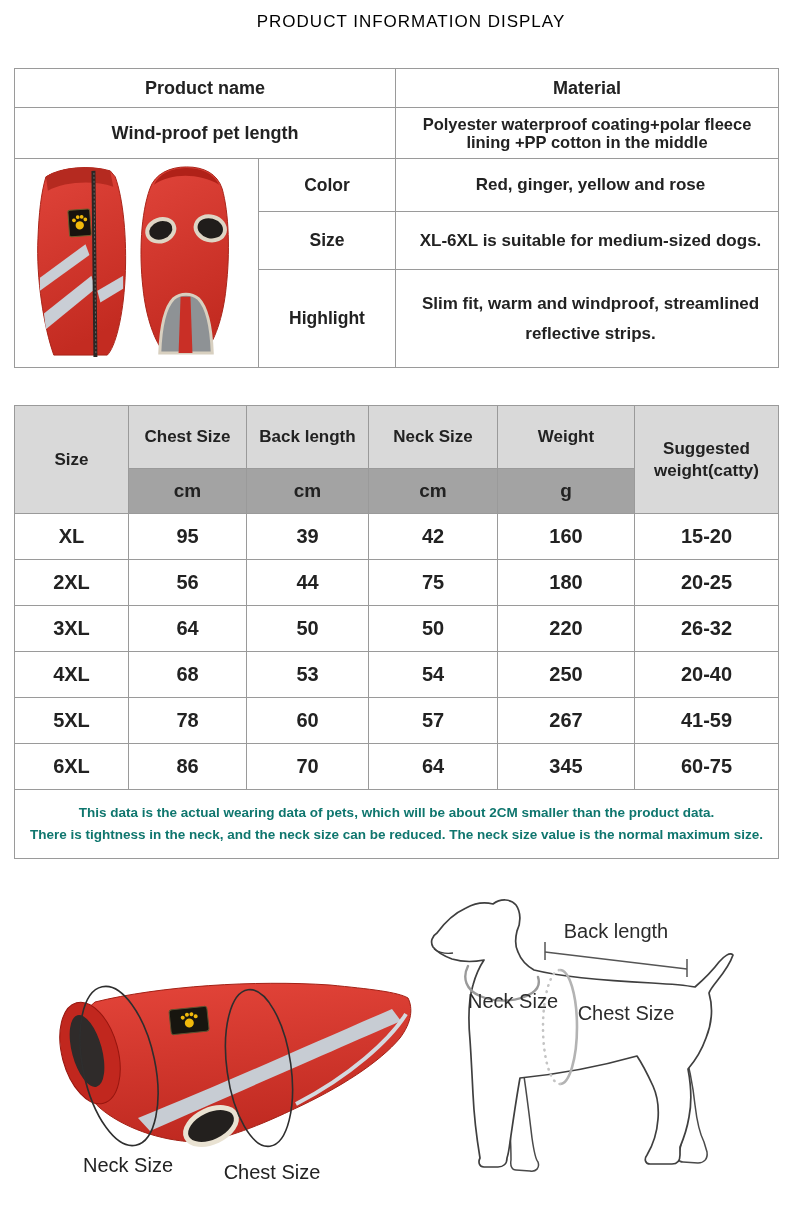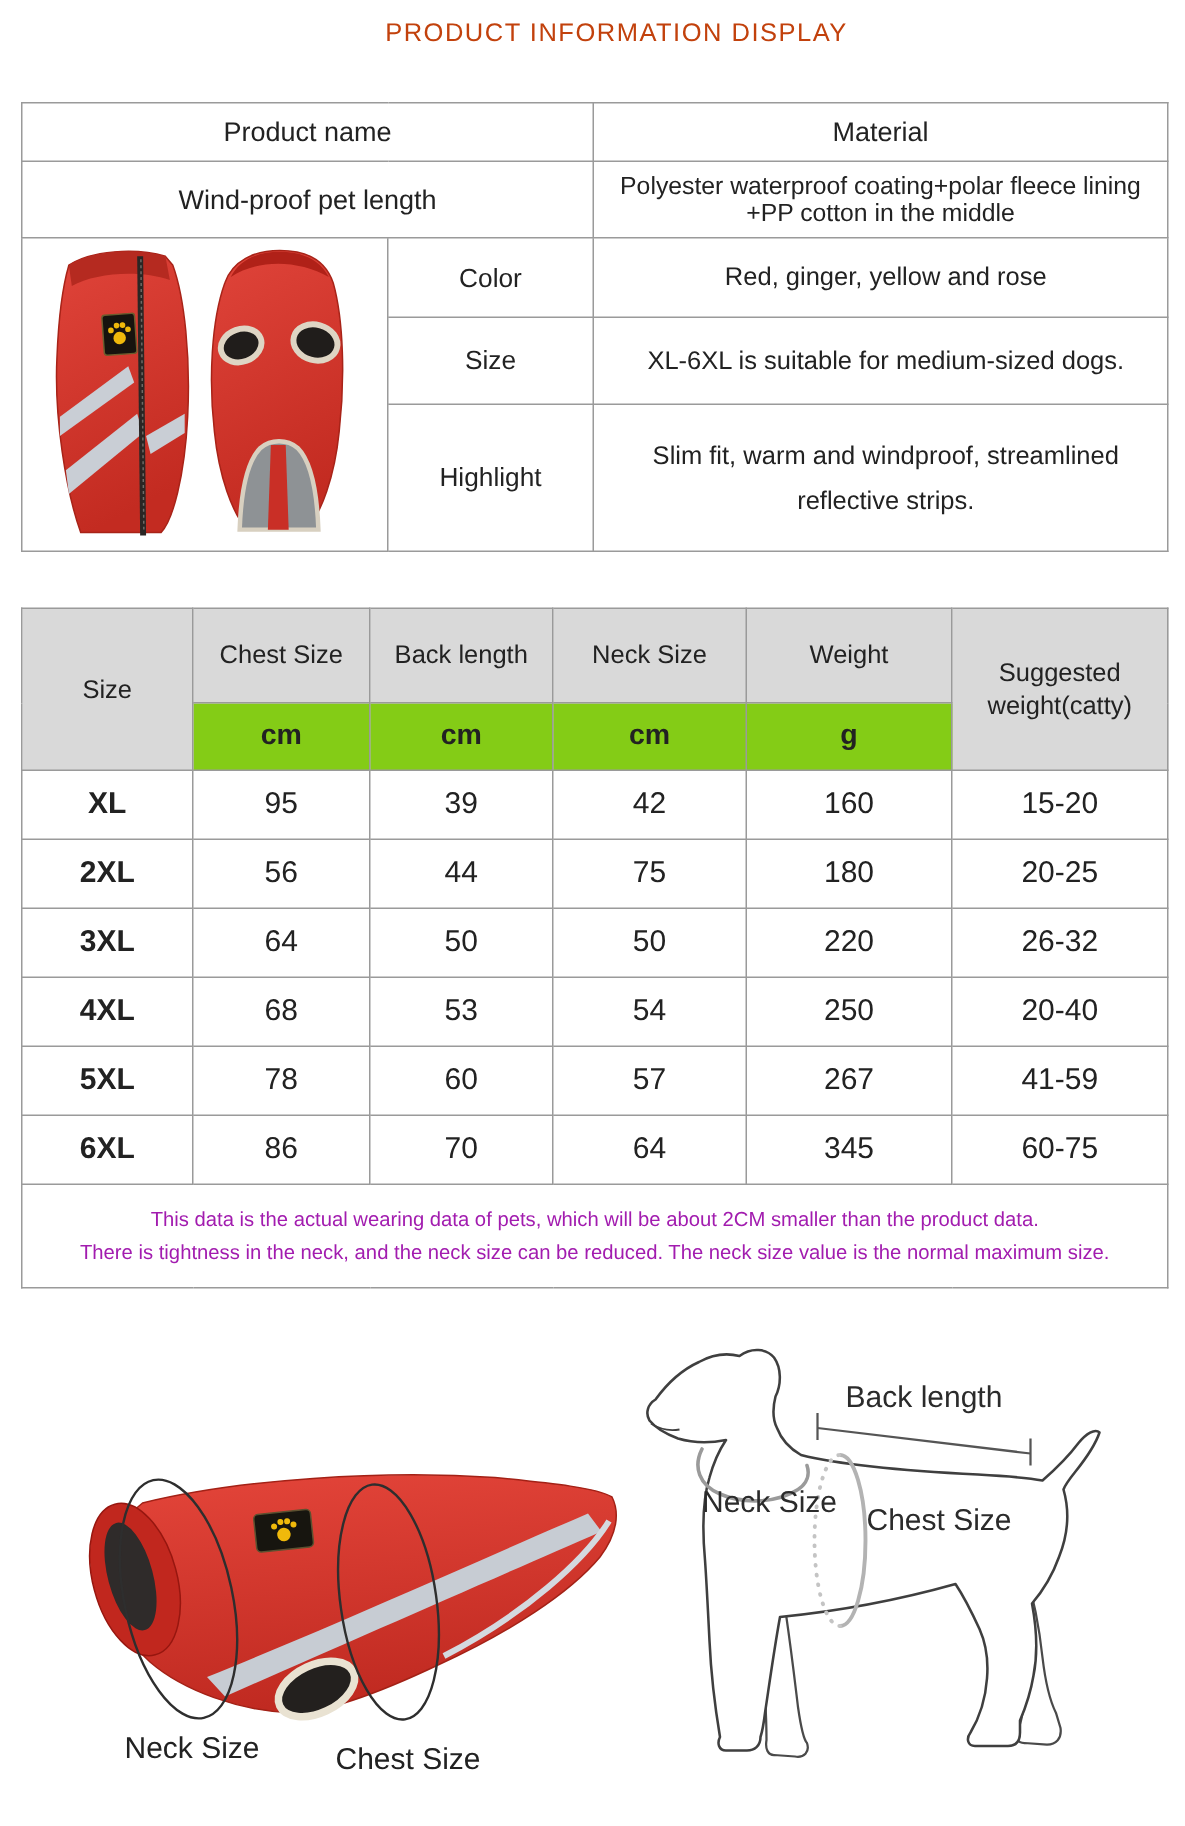--- a/index.html
+++ b/index.html
@@ -4,40 +4,40 @@
 <style>
   html,body{margin:0;padding:0;}
   body{
     width:790px;height:1217px;position:relative;overflow:hidden;
     background:#ffffff;
     font-family:"Liberation Sans", sans-serif;
     color:#2b2b2b;
   }
   .page-title{
     position:absolute;top:12px;left:0;right:0;text-align:center;
-    font-size:17px;letter-spacing:1px;color:#c2410c;font-weight:400;padding-left:32px;
+    font-size:17px;letter-spacing:1px;color:#000000;font-weight:400;padding-left:32px;
   }
   table{border-collapse:collapse;table-layout:fixed;}
-  td,th{border:1px solid #9a9a9a;padding:0;font-weight:normal;}
+  td,th{border:1px solid #9a9a9a;padding:0;font-weight:bold;}
   
   .t1{position:absolute;left:14px;top:68px;width:764px;}
   .t1 td{text-align:center;vertical-align:middle;font-size:18px;color:#222;}
   .t1 .hdr{font-size:18px;}
   .t1 .material-val{font-size:16.5px;line-height:18px;padding:2px 6px;}
   .t1 .lbl{font-size:17.5px;}
   .t1 .val{text-align:center;padding-left:15px;font-size:17px;line-height:30px;padding-right:8px;}
   .t1 .imgcell{vertical-align:middle;padding:0;}
   
   .t2{position:absolute;left:14px;top:405px;width:764px;}
   .t2 td{text-align:center;vertical-align:middle;color:#222;}
   .t2 .head{background:#d9d9d9;font-size:17px;line-height:22px;padding:0 6px;}
-  .t2 .unit{background:#84cc16;font-size:19px;font-weight:bold;}
+  .t2 .unit{background:#a3a3a3;font-size:19px;font-weight:bold;}
   .t2 .data{font-size:20px;margin-top:48px;}
   .t2 .sizecol{font-weight:bold;}
-  .t2 .note{font-size:13.5px;line-height:22px;text-align:center;color:#a21caf;padding:4px 10px;}
+  .t2 .note{font-size:13.5px;line-height:22px;text-align:center;color:#0f766e;padding:4px 10px;}
   
   .jacket-measure{position:absolute;left:0;top:930px;}
   .dog-diagram{position:absolute;left:400px;top:890px;}
   svg text{font-family:"Liberation Sans", sans-serif;}
 </style>
 </head>
 <body>
 
 <div class="page-title">PRODUCT INFORMATION DISPLAY</div>
 

